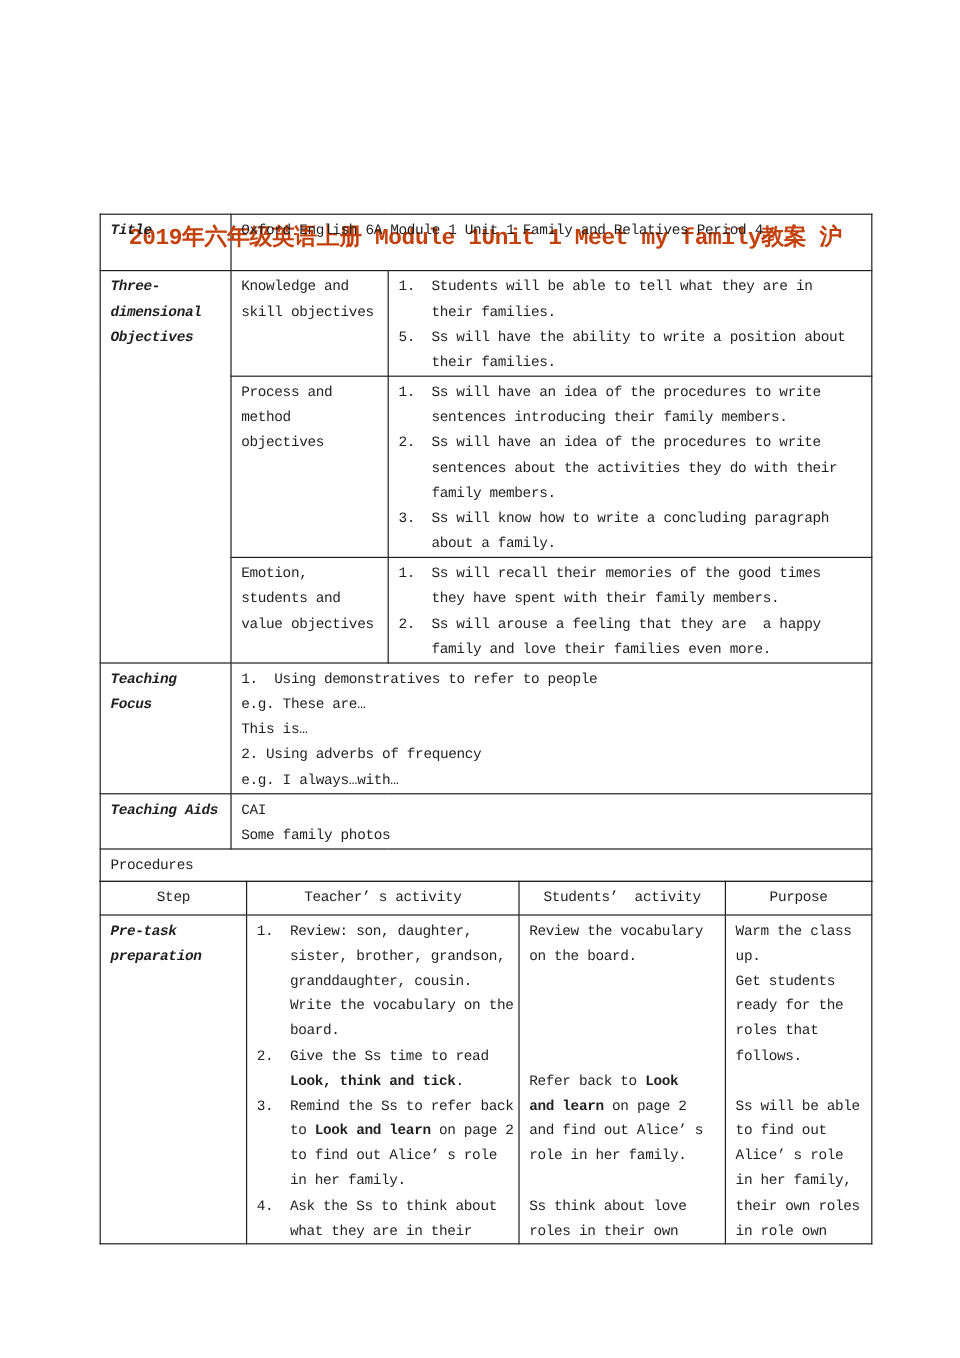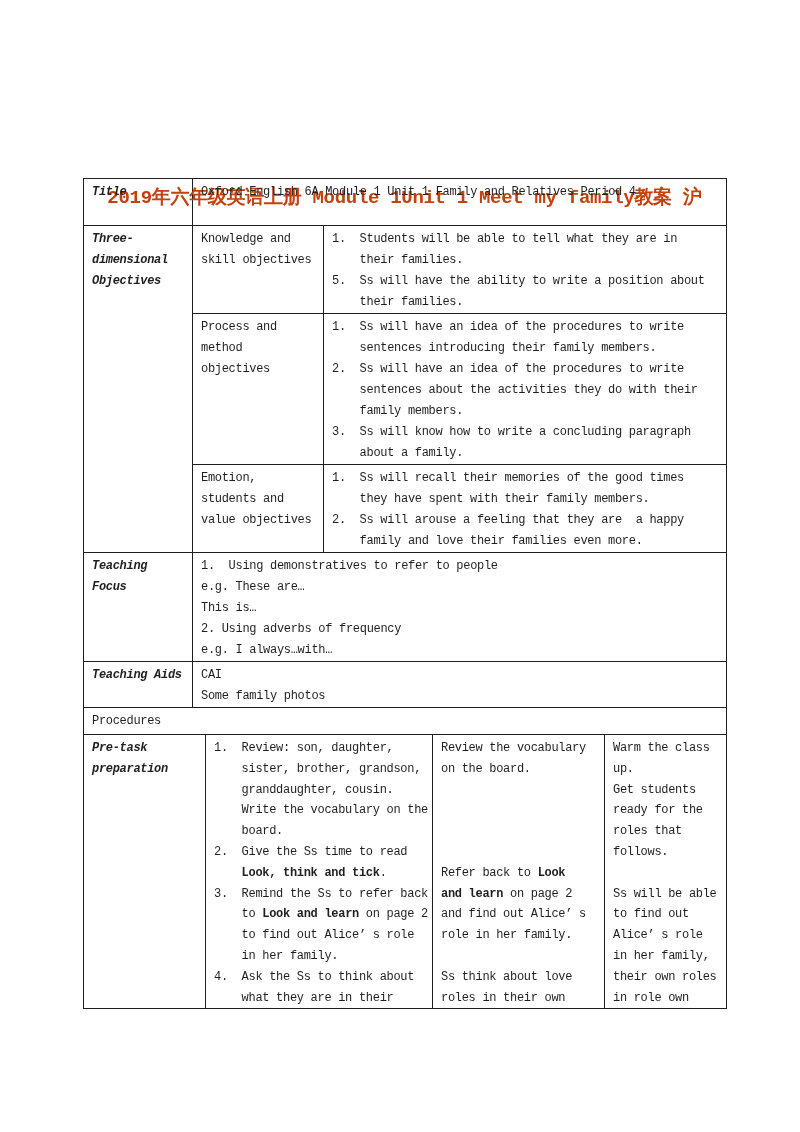--- a/index.html
+++ b/index.html
@@ -142,20 +142,26 @@
       </table>
 
     <table id="proc-table">
       <colgroup>
           <col style="width:122px">
           <col style="width:227px">
           <col style="width:172px">
           <col style="width:122px">
         </colgroup>
       <tbody>
+          <tr class="r-head">
+        <td class="single">Step</td>
+        <td class="single">Teacher’ s activity</td>
+        <td class="single">Students’  activity</td>
+        <td class="single">Purpose</td>
+      </tr>
       <tr class="r-pretask">
         <td class="lbl">
               <div class="line"><span>Pre-task</span></div>
               <div class="line"><span>preparation</span></div>
             </td>
         <td>
               <div class="line"><span>1.  Review: son, daughter,</span></div>
               <div class="line"><span>    sister, brother, grandson,</span></div>
               <div class="line"><span>    granddaughter, cousin.</span></div>
               <div class="line"><span>    Write the vocabulary on the</span></div>

